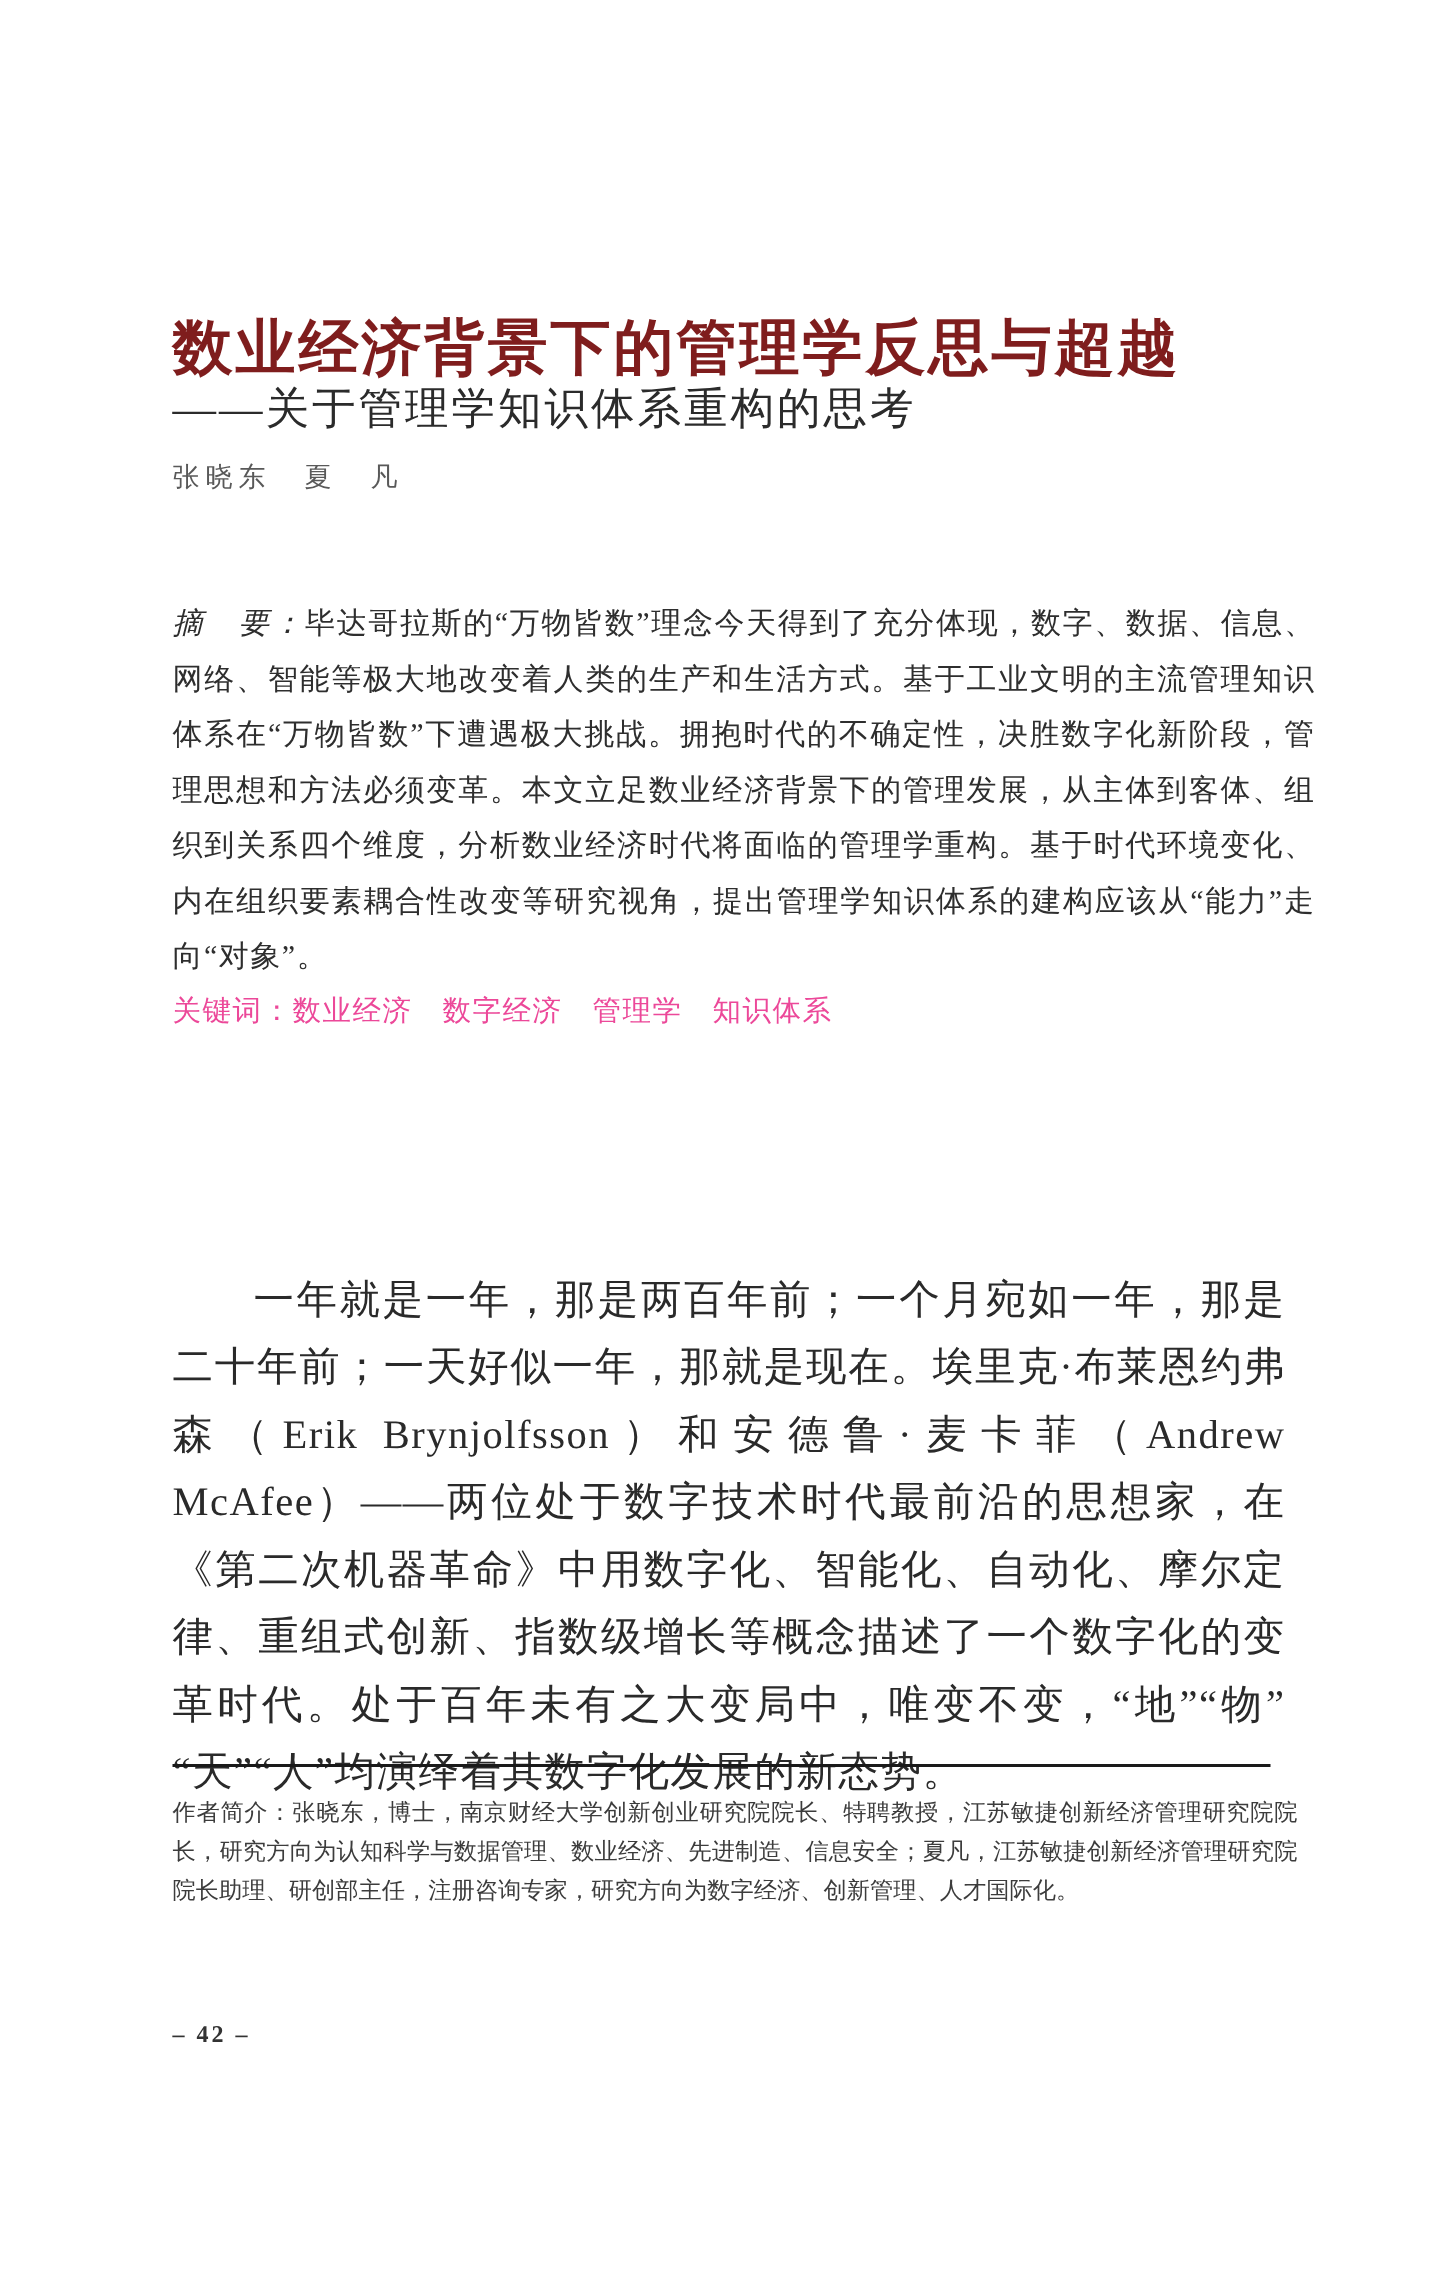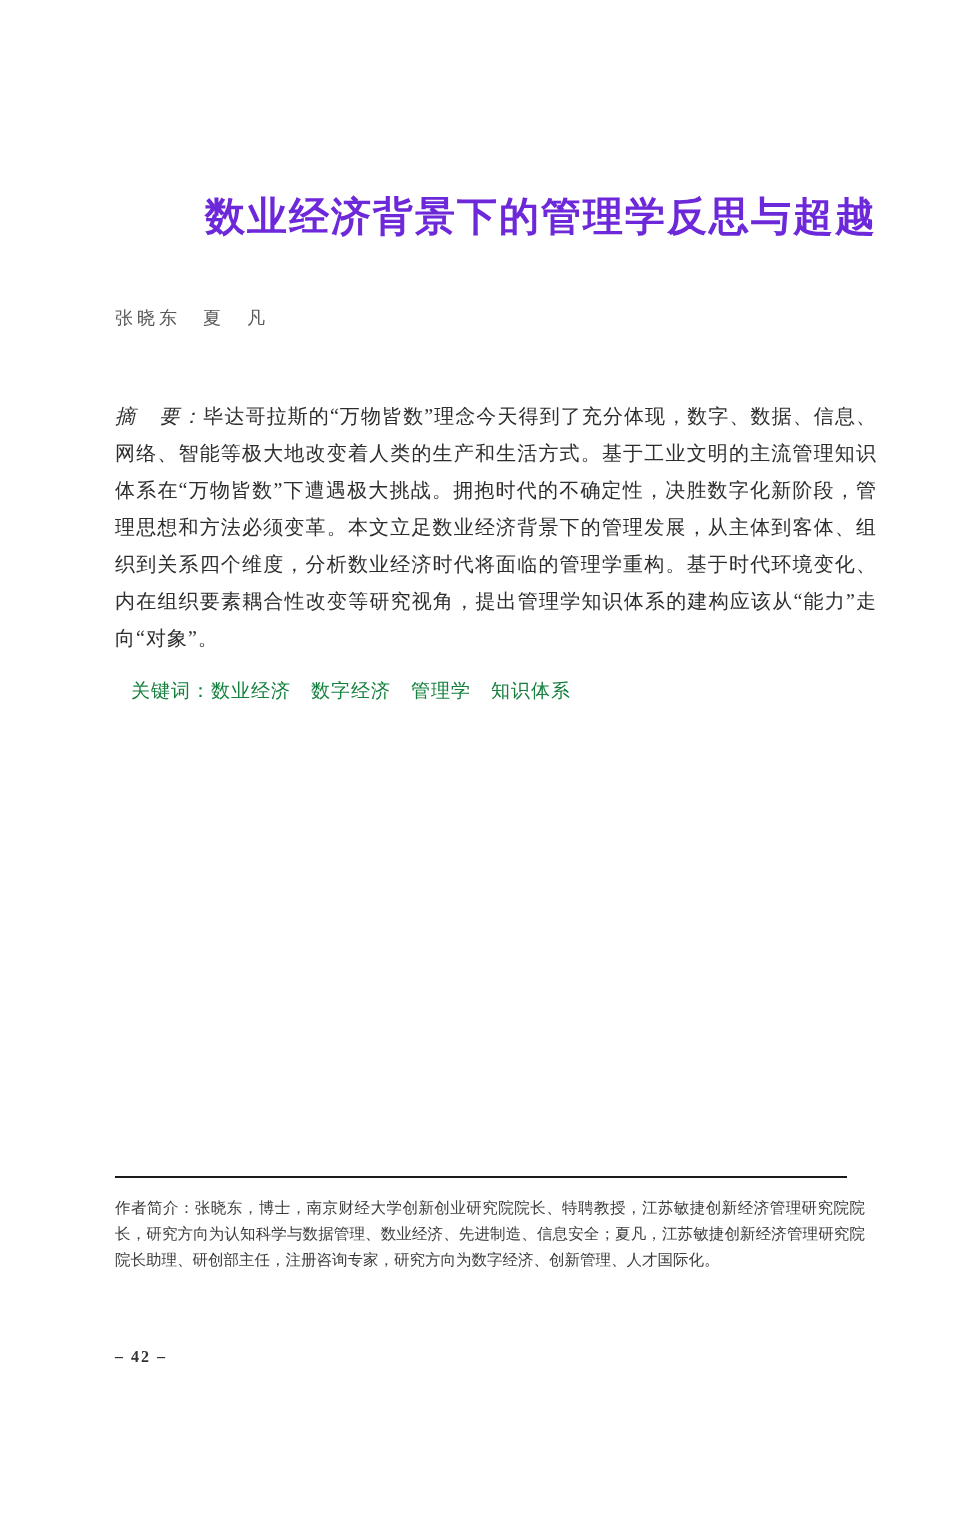--- a/index.html
+++ b/index.html
@@ -12,30 +12,29 @@
     width: 962px;
     height: 1516px;
     background: #ffffff;
     overflow: hidden;
     font-family: "Liberation Serif", "DejaVu Serif", serif;
     color: #2e2e2e;
   }
   .paper-title {
     position: absolute;
     left: 115px;
-    top: 193px;
+    top: 208px;
     width: 762px;
     margin: 0;
     font-size: 40px;
     line-height: 48px;
     font-weight: bold;
-    color: #6d28d9;
+    color: #7f1d1d;
     letter-spacing: 2px;
     font-family: "Liberation Serif", "DejaVu Serif", serif;
-    text-align: right;
   }
   .paper-subtitle {
     position: absolute;
     left: 115px;
     top: 253px;
     width: 762px;
     margin: 0;
     font-size: 29px;
     line-height: 40px;
     font-weight: normal;
@@ -66,25 +65,25 @@
   }
   .abstract .label {
     letter-spacing: 2px;
     font-style: italic;
   }
   .keywords {
     position: absolute;
     left: 115px;
     top: 660px;
     width: 762px;
-    margin: 16px;
+    margin: 0;
     font-size: 19px;
     line-height: 30px;
     font-family: "Liberation Sans", "DejaVu Sans", sans-serif;
-    color: #15803d;
+    color: #ec4899;
     letter-spacing: 1px;
   }
   .body-paragraph {
     position: absolute;
     left: 115px;
     top: 844px;
     width: 742px;
     margin: 0;
     font-size: 27px;
     line-height: 45px;
@@ -124,27 +123,29 @@
     font-family: "Liberation Serif", "DejaVu Serif", serif;
   }
 </style>
 </head>
 <body>
 
 <div class="page">
 
   <h1 class="paper-title">数业经济背景下的管理学反思与超越</h1>
 
+  <h2 class="paper-subtitle">——关于管理学知识体系重构的思考</h2>
 
   <div class="authors">张晓东　夏　凡</div>
 
   <p class="abstract"><span class="label">摘　要：</span><span>毕达哥拉斯的“万物皆数”理念今天得到了充分体现，数字、数据、信息、网络、智能等极大地改变着人类的生产和生活方式。基于工业文明的主流管理知识体系在“万物皆数”下遭遇极大挑战。拥抱时代的不确定性，决胜数字化新阶段，管理思想和方法必须变革。本文立足数业经济背景下的管理发展，从主体到客体、组织到关系四个维度，分析数业经济时代将面临的管理学重构。基于时代环境变化、内在组织要素耦合性改变等研究视角，提出管理学知识体系的建构应该从“能力”走向“对象”。</span></p>
 
   <p class="keywords"><span class="label">关键词：</span><span>数业经济　数字经济　管理学　知识体系</span></p>
 
+  <p class="body-paragraph">一年就是一年，那是两百年前；一个月宛如一年，那是二十年前；一天好似一年，那就是现在。埃里克·布莱恩约弗森（Erik Brynjolfsson）和安德鲁·麦卡菲（Andrew McAfee）——两位处于数字技术时代最前沿的思想家，在《第二次机器革命》中用数字化、智能化、自动化、摩尔定律、重组式创新、指数级增长等概念描述了一个数字化的变革时代。处于百年未有之大变局中，唯变不变，“地”“物”“天”“人”均演绎着其数字化发展的新态势。</p>
 
   <div class="footnote-divider"></div>
 
   <p class="footnote"><span>作者简介：</span><span>张晓东，博士，南京财经大学创新创业研究院院长、特聘教授，江苏敏捷创新经济管理研究院院长，研究方向为认知科学与数据管理、数业经济、先进制造、信息安全；夏凡，江苏敏捷创新经济管理研究院院长助理、研创部主任，注册咨询专家，研究方向为数字经济、创新管理、人才国际化。</span></p>
 
   <div class="page-number">– 42 –</div>
 
 </div>
 
 </body></html>

